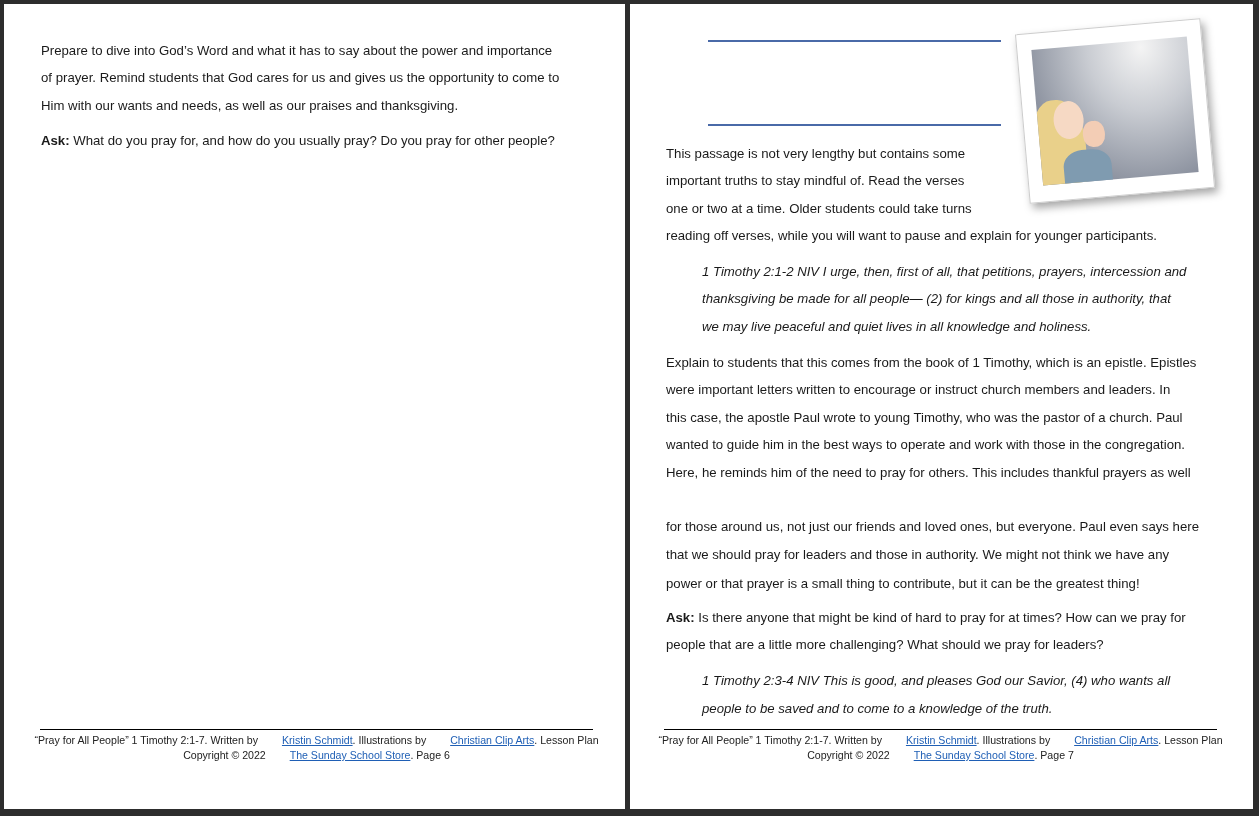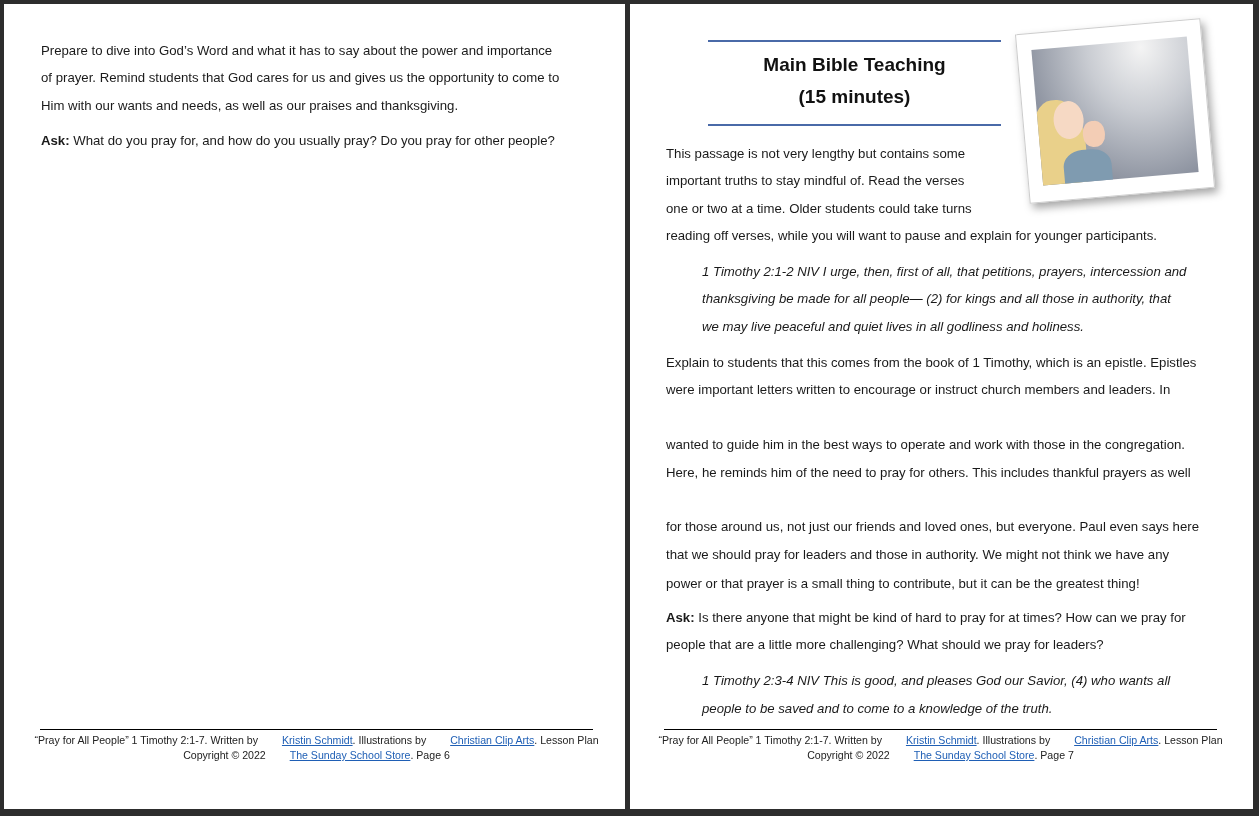--- a/index.html
+++ b/index.html
@@ -42,46 +42,43 @@
       <span>“Pray for All People” 1 Timothy 2:1-7. Written by </span><a>Kristin Schmidt</a><span>. Illustrations by </span><a>Christian Clip Arts</a><span>. Lesson Plan</span>
     </div>
     <div>
       <span>Copyright © 2022 </span><a>The Sunday School Store</a><span>. Page 6</span>
     </div>
   </div>
 </div>
 
 <div class="page" id="page-right">
   <div class="heading-rule" style="left:78px;top:36px;width:293px;"></div>
-  <div class="heading" style="left:78px;top:45px;width:293px;">
-    <div>Main Bible Teaching</div>
-    <div>(15 minutes)</div>
-  </div>
   <div class="heading-rule" style="left:78px;top:120px;width:293px;"></div>
 
   <div class="photo" title="Illustration of a child praying under rays of light">
     <div class="photo-inner">
       <div class="hair"></div>
       <div class="shirt"></div>
       <div class="face"></div>
       <div class="hands"></div>
     </div>
   </div>
 
   <p class="p" style="left:36px;top:136px;">This passage is not very lengthy but contains some</p>
   <p class="p" style="left:36px;top:191px;">one or two at a time. Older students could take turns</p>
   <p class="p" style="left:36px;top:163px;">important truths to stay mindful of. Read the verses</p>
   <p class="p" style="left:36px;top:218px;">reading off verses, while you will want to pause and explain for younger participants.</p>
 
   <p class="p verse" style="left:72px;top:254px;">1 Timothy 2:1-2 NIV  I urge, then, first of all, that petitions, prayers, intercession and</p>
   <p class="p verse" style="left:72px;top:281px;">thanksgiving be made for all people—  (2)  for kings and all those in authority, that</p>
-  <p class="p verse" style="left:72px;top:309px;">we may live peaceful and quiet lives in all godliness and holiness.</p>
+  <p class="p verse" style="left:72px;top:309px;">we may live peaceful and quiet lives in all knowledge and holiness.</p>
 
   <p class="p" style="left:36px;top:345px;">Explain to students that this comes from the book of 1 Timothy, which is an epistle. Epistles</p>
   <p class="p" style="left:36px;top:372px;">were important letters written to encourage or instruct church members and leaders. In</p>
+  <p class="p" style="left:36px;top:400px;">this case, the apostle Paul wrote to young Timothy, who was the pastor of a church. Paul</p>
   <p class="p" style="left:36px;top:427px;">wanted to guide him in the best ways to operate and work with those in the congregation.</p>
   <p class="p" style="left:36px;top:455px;">Here, he reminds him of the need to pray for others. This includes thankful prayers as well</p>
   <p class="p" style="left:36px;top:509px;">for those around us, not just our friends and loved ones, but everyone. Paul even says here</p>
   <p class="p" style="left:36px;top:537px;">that we should pray for leaders and those in authority. We might not think we have any</p>
   <p class="p" style="left:36px;top:566px;">power or that prayer is a small thing to contribute, but it can be the greatest thing!</p>
 
   <p class="p" style="left:36px;top:600px;">
     <span class="ask-label">Ask:</span><span> Is there anyone that might be kind of hard to pray for at times? How can we pray for</span>
   </p>
   <p class="p" style="left:36px;top:627px;">people that are a little more challenging? What should we pray for leaders?</p>

